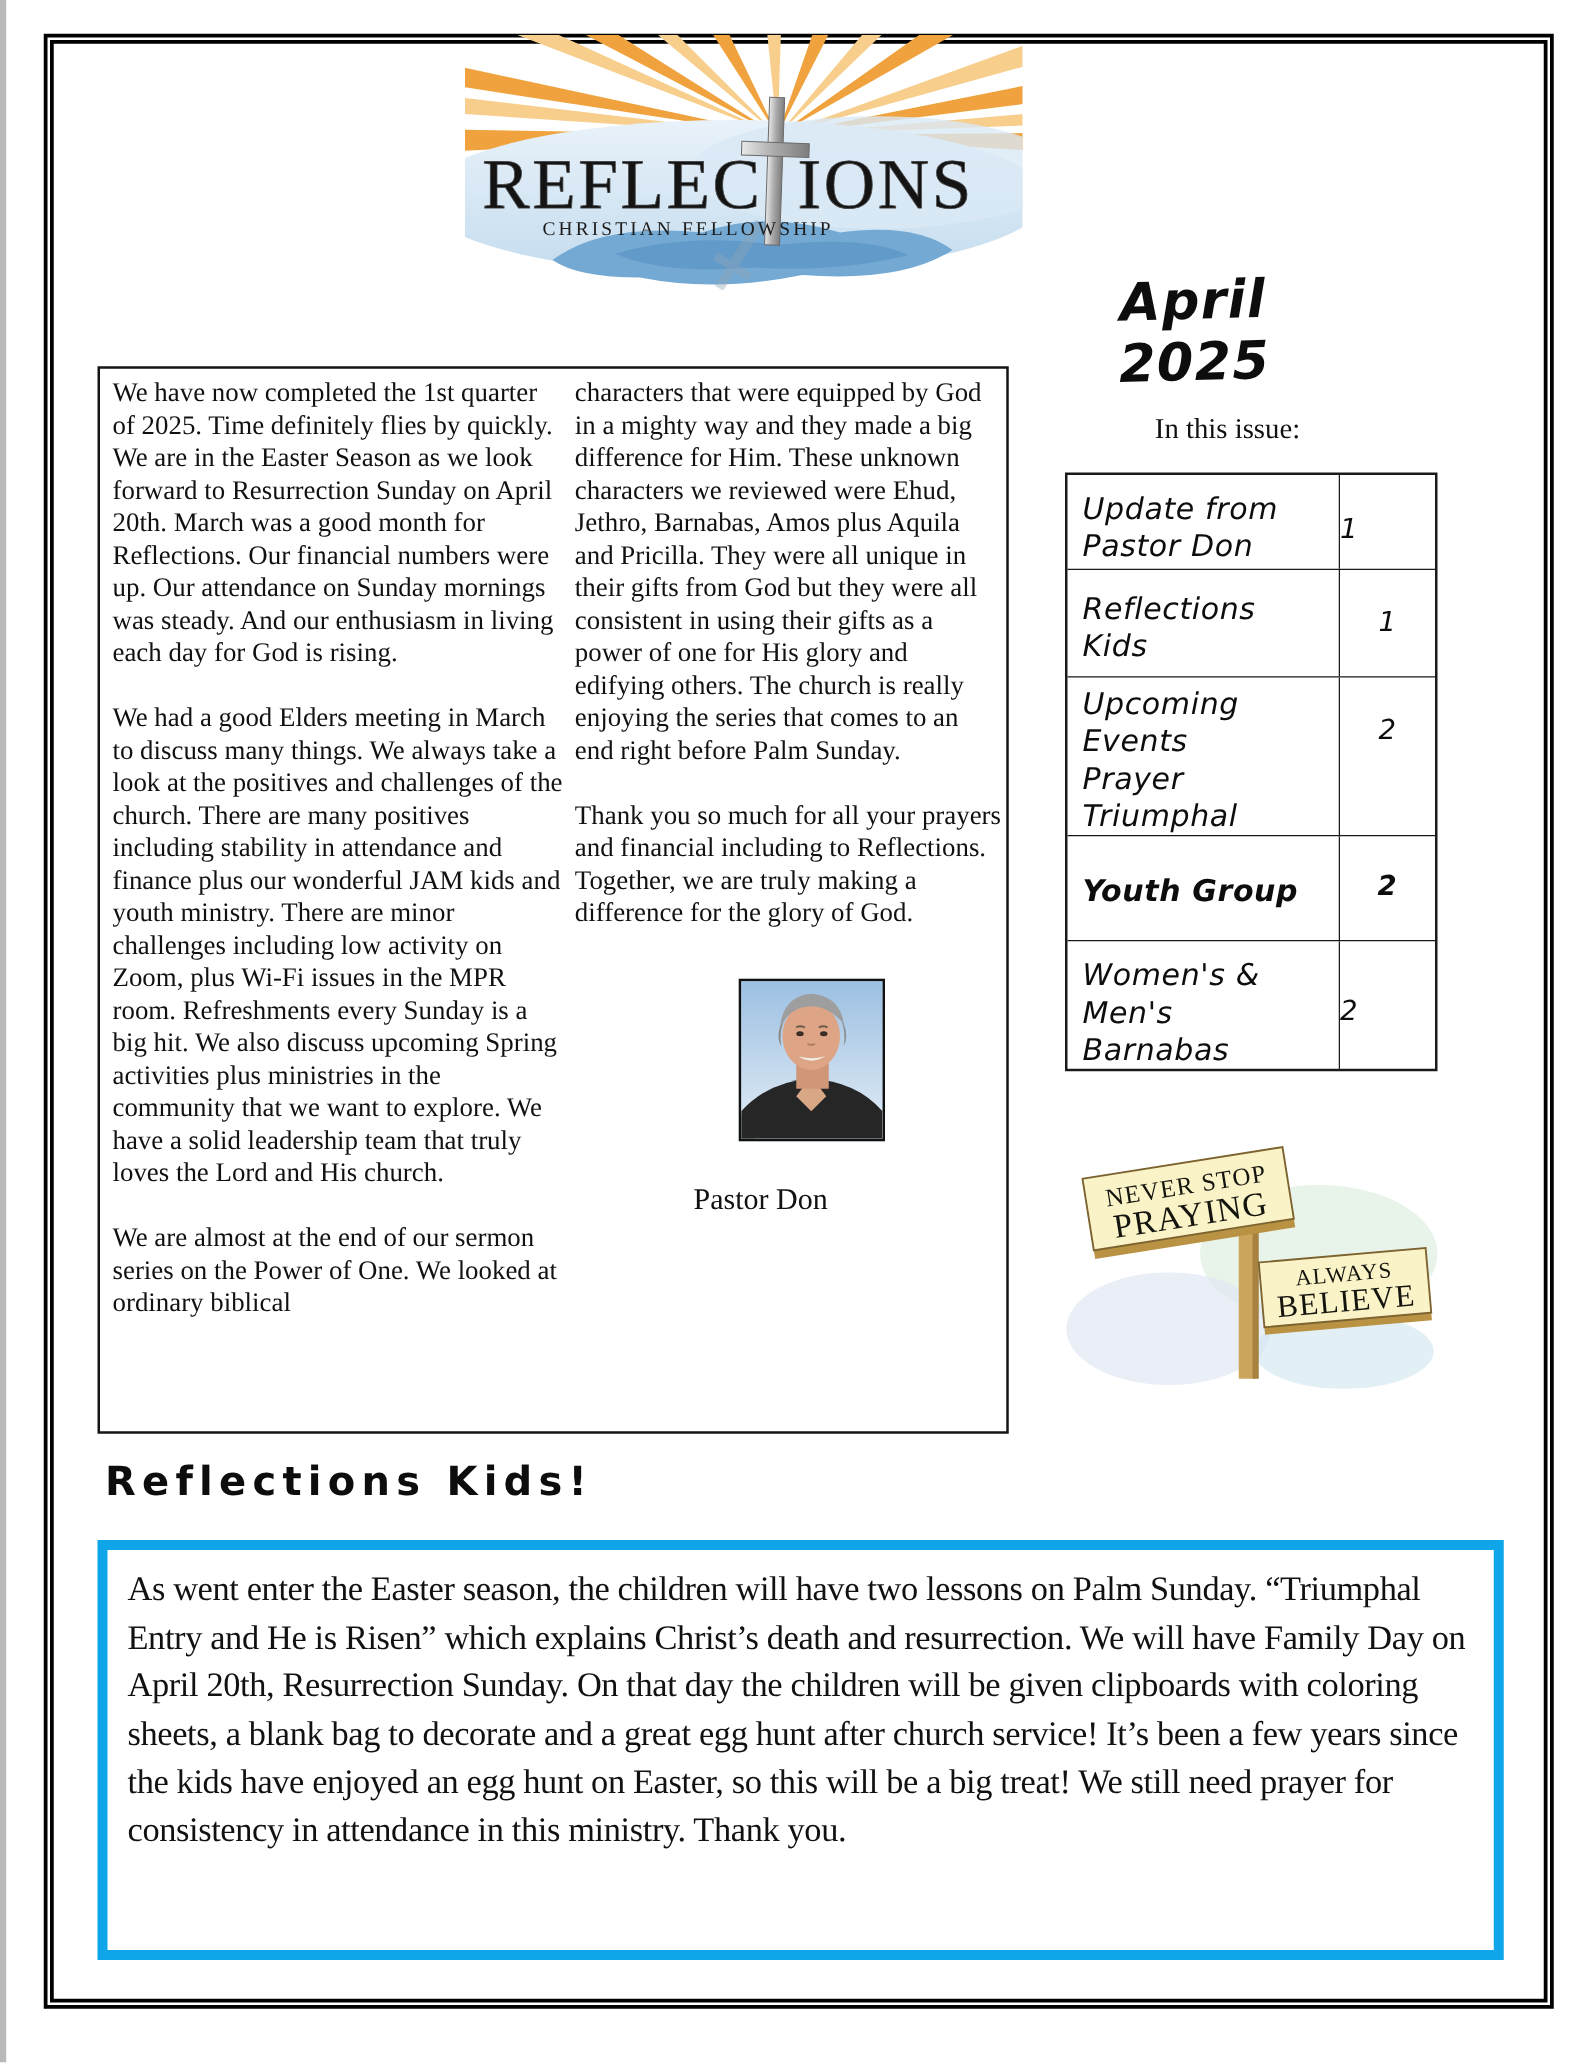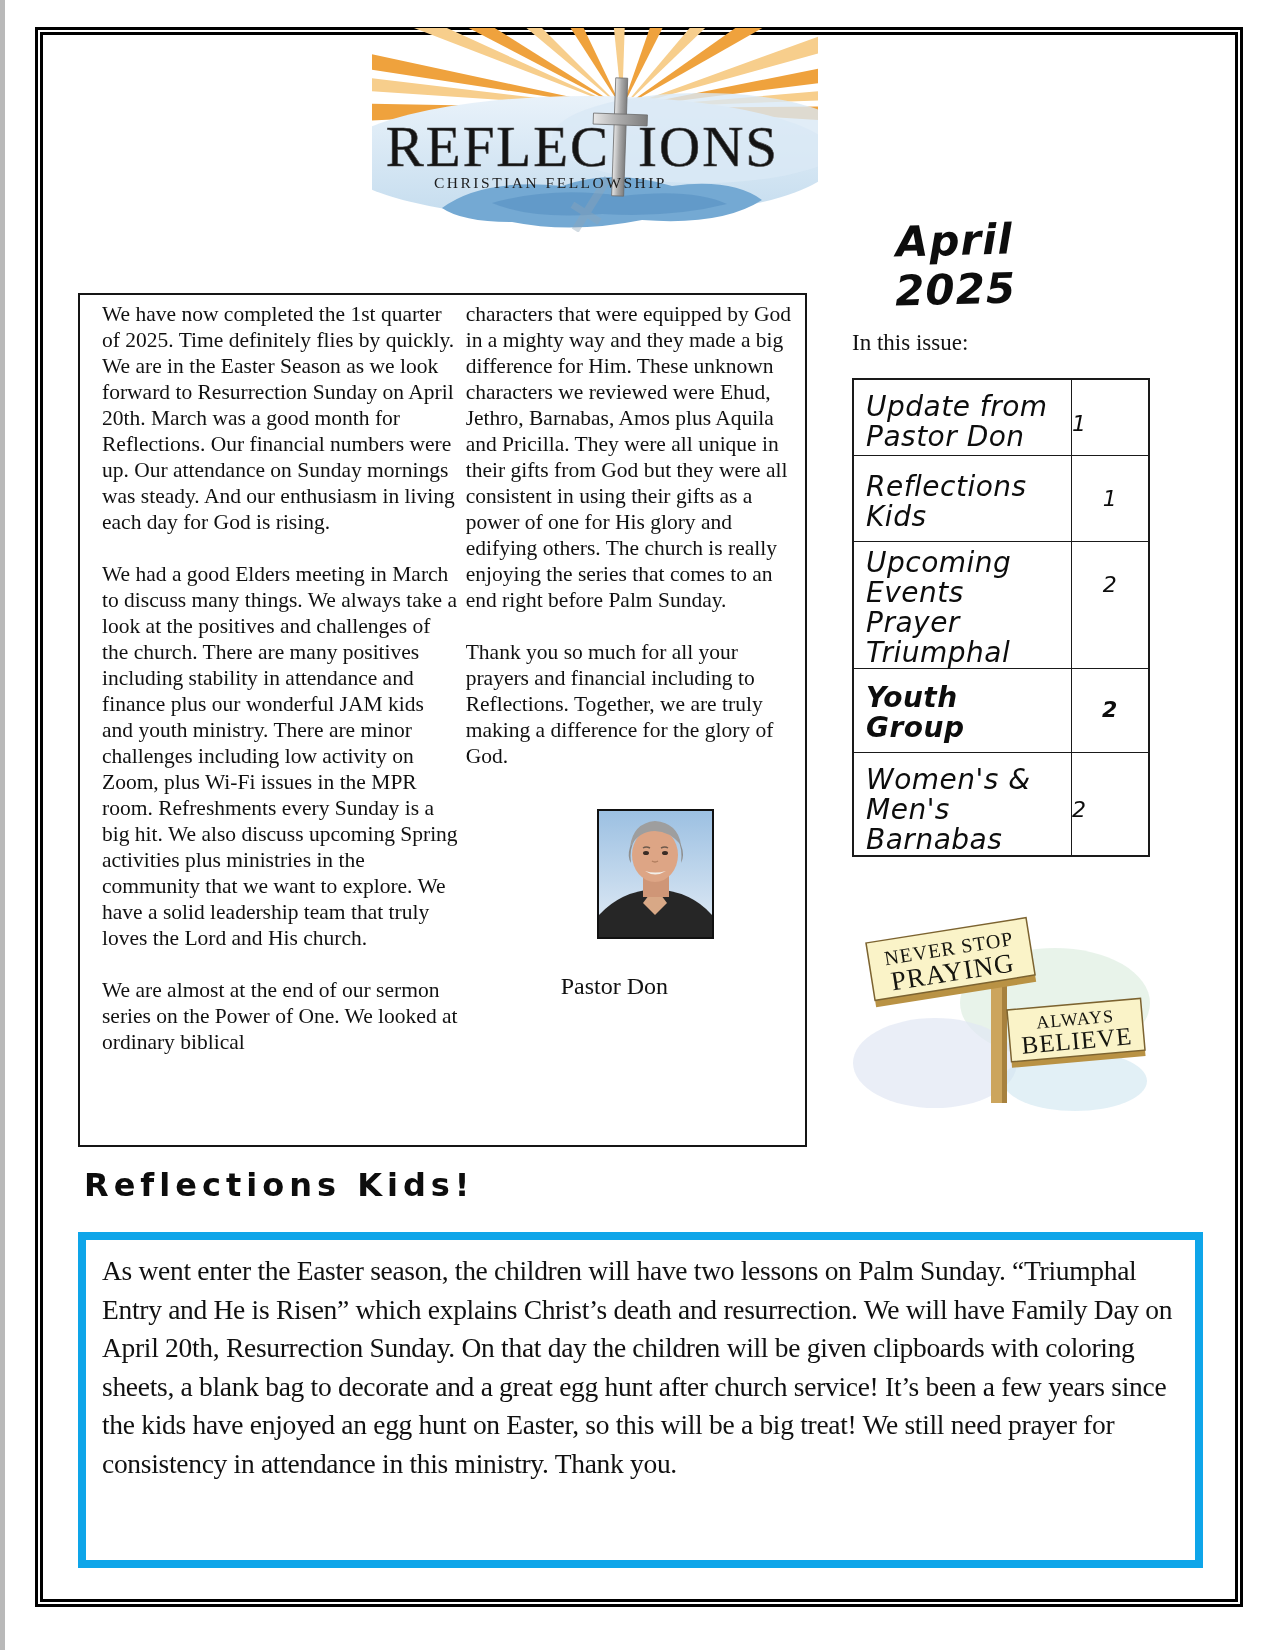--- a/index.html
+++ b/index.html
@@ -21,50 +21,50 @@
   .issue-date{
     position:absolute;left:835px;top:216px;width:240px;text-align:center;
     font-family:"DejaVu Sans",sans-serif;font-style:italic;font-weight:700;
     font-size:42px;letter-spacing:1px;color:#0d0d0d;transform:rotate(-1.5deg);
   }
 
   
   .main-box{
     position:absolute;left:78px;top:293px;width:729px;height:854px;
     border:2px solid #151515;box-sizing:border-box;display:flex;
-    padding:6px 4px 6px 22px;
+    padding:6px 4px 6px 10px;
   }
   .main-box .col{font-size:21.5px;line-height:26px;}
   .main-box .col p{margin:0 0 26px 0;}
   .col1{width:366px;margin-right:8px;}
   .col2{width:345px;}
   .photo-block{width:190px;margin:40px 0 0 95px;text-align:left;}
   .photo-frame{width:117px;height:130px;border:2px solid #111;box-sizing:border-box;
     margin:0 auto;background:#bcd2e8;}
   .photo-caption{font-size:24px;margin-top:34px;}
 
   
   .issue-title{
-    position:absolute;left:852px;top:330px;width:260px;font-size:23px;
+    position:absolute;left:852px;top:330px;width:260px;text-align:center;font-size:23px;
   }
   .issue-table{
     position:absolute;left:852px;top:378px;width:298px;height:479px;
     border:2px solid #1a1a1a;box-sizing:border-box;display:flex;flex-direction:column;
   }
   .issue-row{display:flex;border-bottom:1.5px solid #1a1a1a;box-sizing:border-box;}
   .issue-row:last-child{border-bottom:none;flex:1;}
   .issue-label{
     width:218px;border-right:1.5px solid #1a1a1a;box-sizing:border-box;
     padding:6px 8px 0 12px;display:flex;flex-direction:column;justify-content:center;
   }
   .issue-page{flex:1;display:flex;justify-content:center;align-items:center;}
   .v-top .issue-label,.v-top .issue-page{justify-content:flex-start;padding-top:12px;}
   .script{
     font-family:"DejaVu Sans",sans-serif;font-style:italic;
-    font-size:28px;line-height:30px;letter-spacing:0.5px;color:#0d0d0d;
+    font-size:24px;line-height:30px;letter-spacing:0.5px;color:#0d0d0d;
   }
   .issue-page .script{font-size:22px;}
 
   
   .signpost{position:absolute;left:850px;top:913px;width:300px;height:200px;}
 
   
   .kids-heading{
     position:absolute;left:84px;top:1166px;
     font-family:"DejaVu Sans",sans-serif;font-size:32px;font-weight:600;

